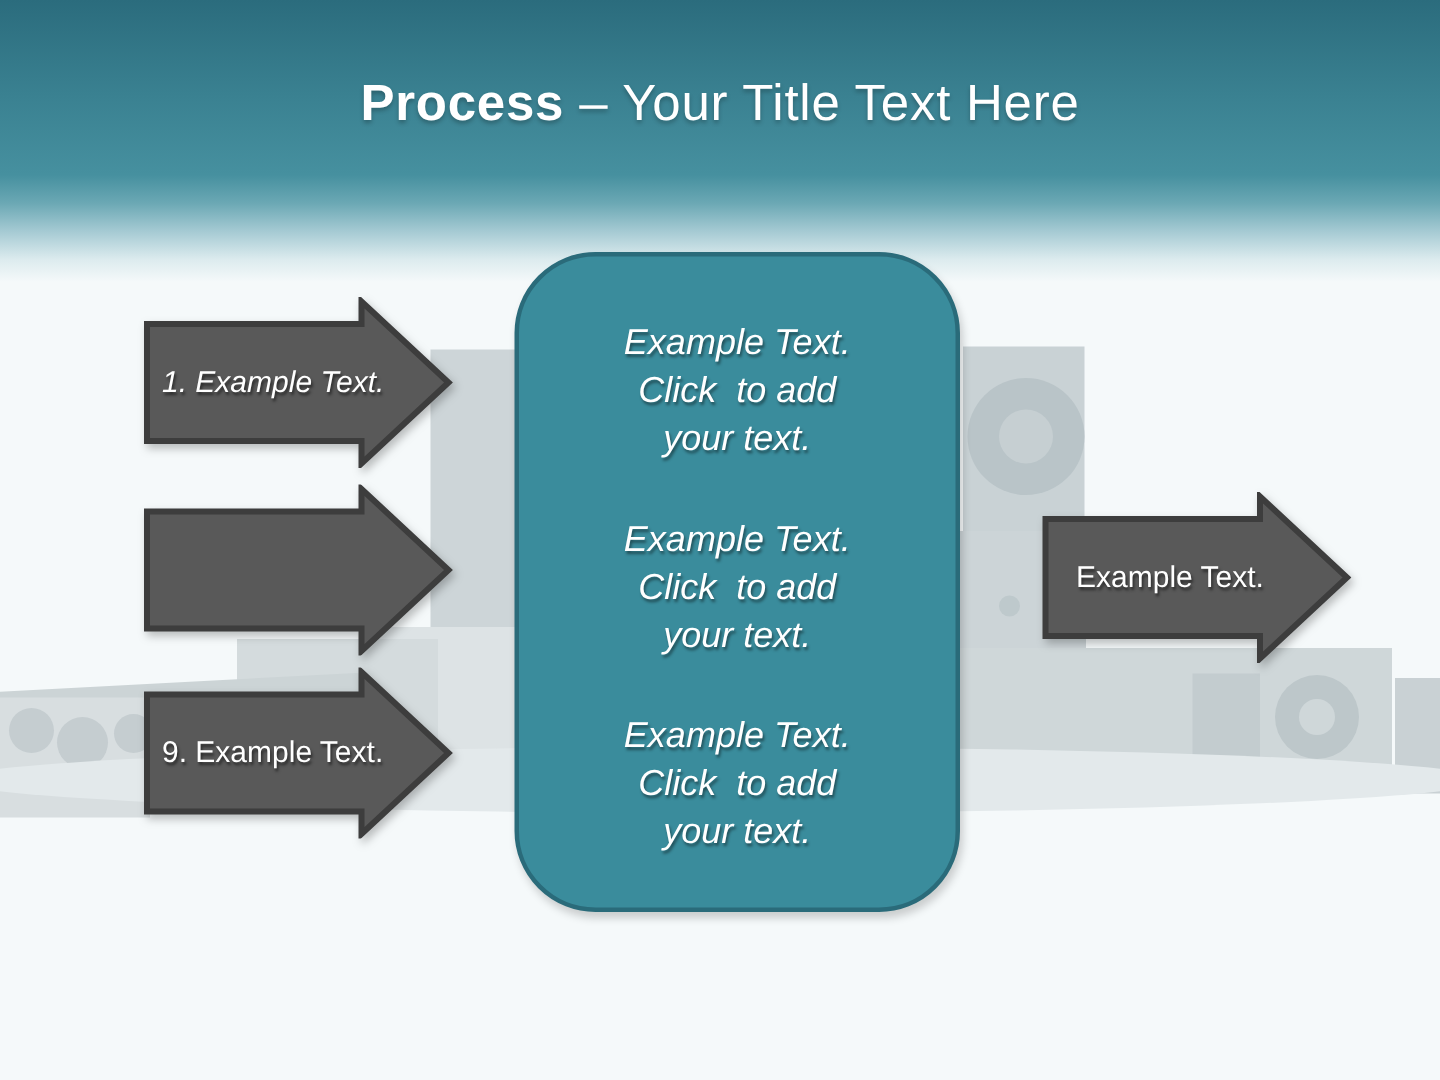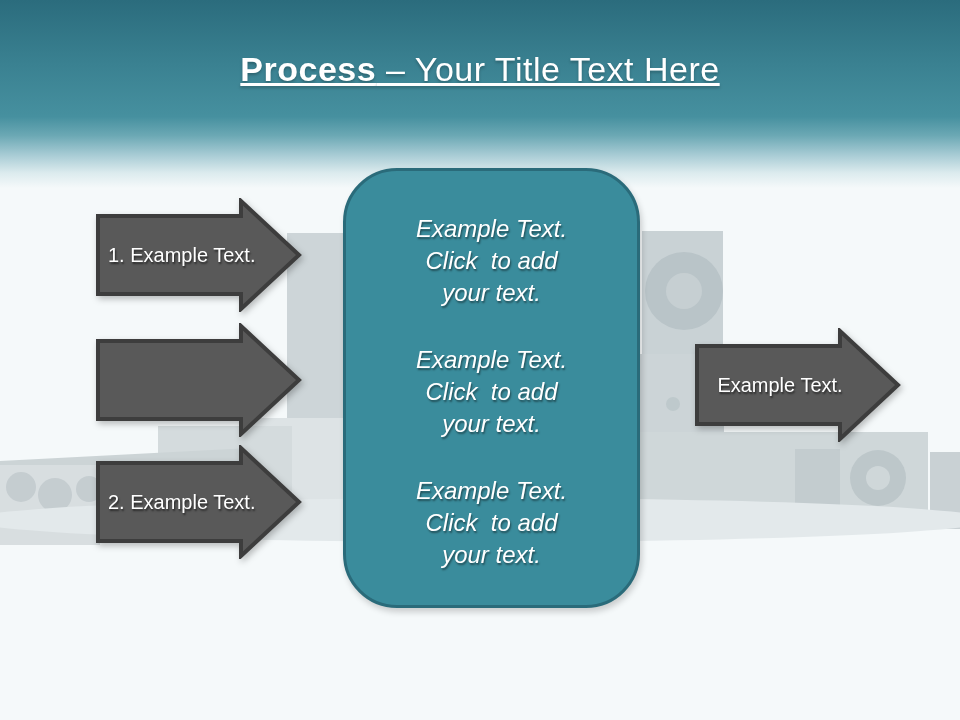--- a/index.html
+++ b/index.html
@@ -12,21 +12,21 @@
   
   .header {
     position:absolute; left:0; top:0; width:960px; height:188px; z-index:1;
     background:linear-gradient(180deg,
       #2b6c7d 0%, #3a8191 34%, #46909f 62%,
       #6ba8b4 72%, #a5cad3 82%, #dcebee 92%, #f5f9fa 100%);
   }
   .slide-title {
     position:absolute; left:0; top:50px; width:960px; margin:0;
     text-align:center; color:#ffffff; font-size:34px; font-weight:400;
-    letter-spacing:0.5px; text-shadow:0 2px 3px rgba(0,0,0,0.25);text-decoration:underline;
+    letter-spacing:0.5px; text-shadow:0 2px 3px rgba(0,0,0,0.25);
   }
   .slide-title .bold { font-weight:700; }
 
   
   .bg-layer { position:absolute; inset:0; z-index:1; pointer-events:none; }
   .bg-layer div { position:absolute; }
   .sp-tall-left   { left:287px; top:233px; width:59px;  height:302px; background:#cdd5d8; }
   .sp-box-midleft { left:158px; top:426px; width:134px; height:96px;  background:#d4dbdd; }
   .sp-center-low  { left:240px; top:418px; width:280px; height:100px; background:#dde3e5; }
   .sp-left-cab    { left:-8px;  top:455px; width:250px; height:38px;  background:#ccd4d6; transform:rotate(-3deg); }
@@ -52,21 +52,21 @@
   .arrow { position:absolute; width:207px; height:114px; z-index:2; }
   .arrow svg { position:absolute; left:0; top:0; width:207px; height:114px;
                filter:drop-shadow(2px 3px 3px rgba(0,0,0,0.25)); }
   .arrow polygon { fill:#595959; stroke:#3d3d3d; stroke-width:4; stroke-linejoin:miter; }
   .arrow-label {
     position:absolute; top:18px; height:78px; display:flex; align-items:center;
     color:#ffffff; font-size:20px; text-shadow:1px 2px 2px rgba(0,0,0,0.55);
     white-space:pre;
   }
   .arrow-left .arrow-label { left:13px; }
-  .arrow-1 { left:95px;  top:198px; }
+  .arrow-1 { left:95px;  top:198px;font-style:italic; }
   .arrow-2 { left:95px;  top:323px; }
   .arrow-3 { left:95px;  top:445px; }
   .arrow-r { left:694px; top:328px; }
   .arrow-r .arrow-label { left:0; width:172px; justify-content:center; }
 
   
   .center-box {
     position:absolute; left:343px; top:168px; width:297px; height:440px; z-index:2;
     background:#3a8c9c; border:3px solid #2a6b7a; border-radius:54px;
     box-sizing:border-box; box-shadow:2px 4px 6px rgba(0,0,0,0.18);
@@ -121,21 +121,21 @@
   <div class="arrow arrow-left arrow-2">
     <svg viewBox="0 0 207 114" aria-hidden="true">
       <polygon points="3,18 146,18 146,3 204,57 146,111 146,96 3,96"></polygon>
     </svg>
   </div>
 
   <div class="arrow arrow-left arrow-3">
     <svg viewBox="0 0 207 114" aria-hidden="true">
       <polygon points="3,18 146,18 146,3 204,57 146,111 146,96 3,96"></polygon>
     </svg>
-    <span class="arrow-label">2. Example Text.</span>
+    <span class="arrow-label">9. Example Text.</span>
   </div>
 
   <div class="center-box">
     <div class="box-block">
       <div class="box-line">Example Text.</div>
       <div class="box-line">Click  to add</div>
       <div class="box-line">your text.</div>
     </div>
     <div class="box-block">
       <div class="box-line">Example Text.</div>

